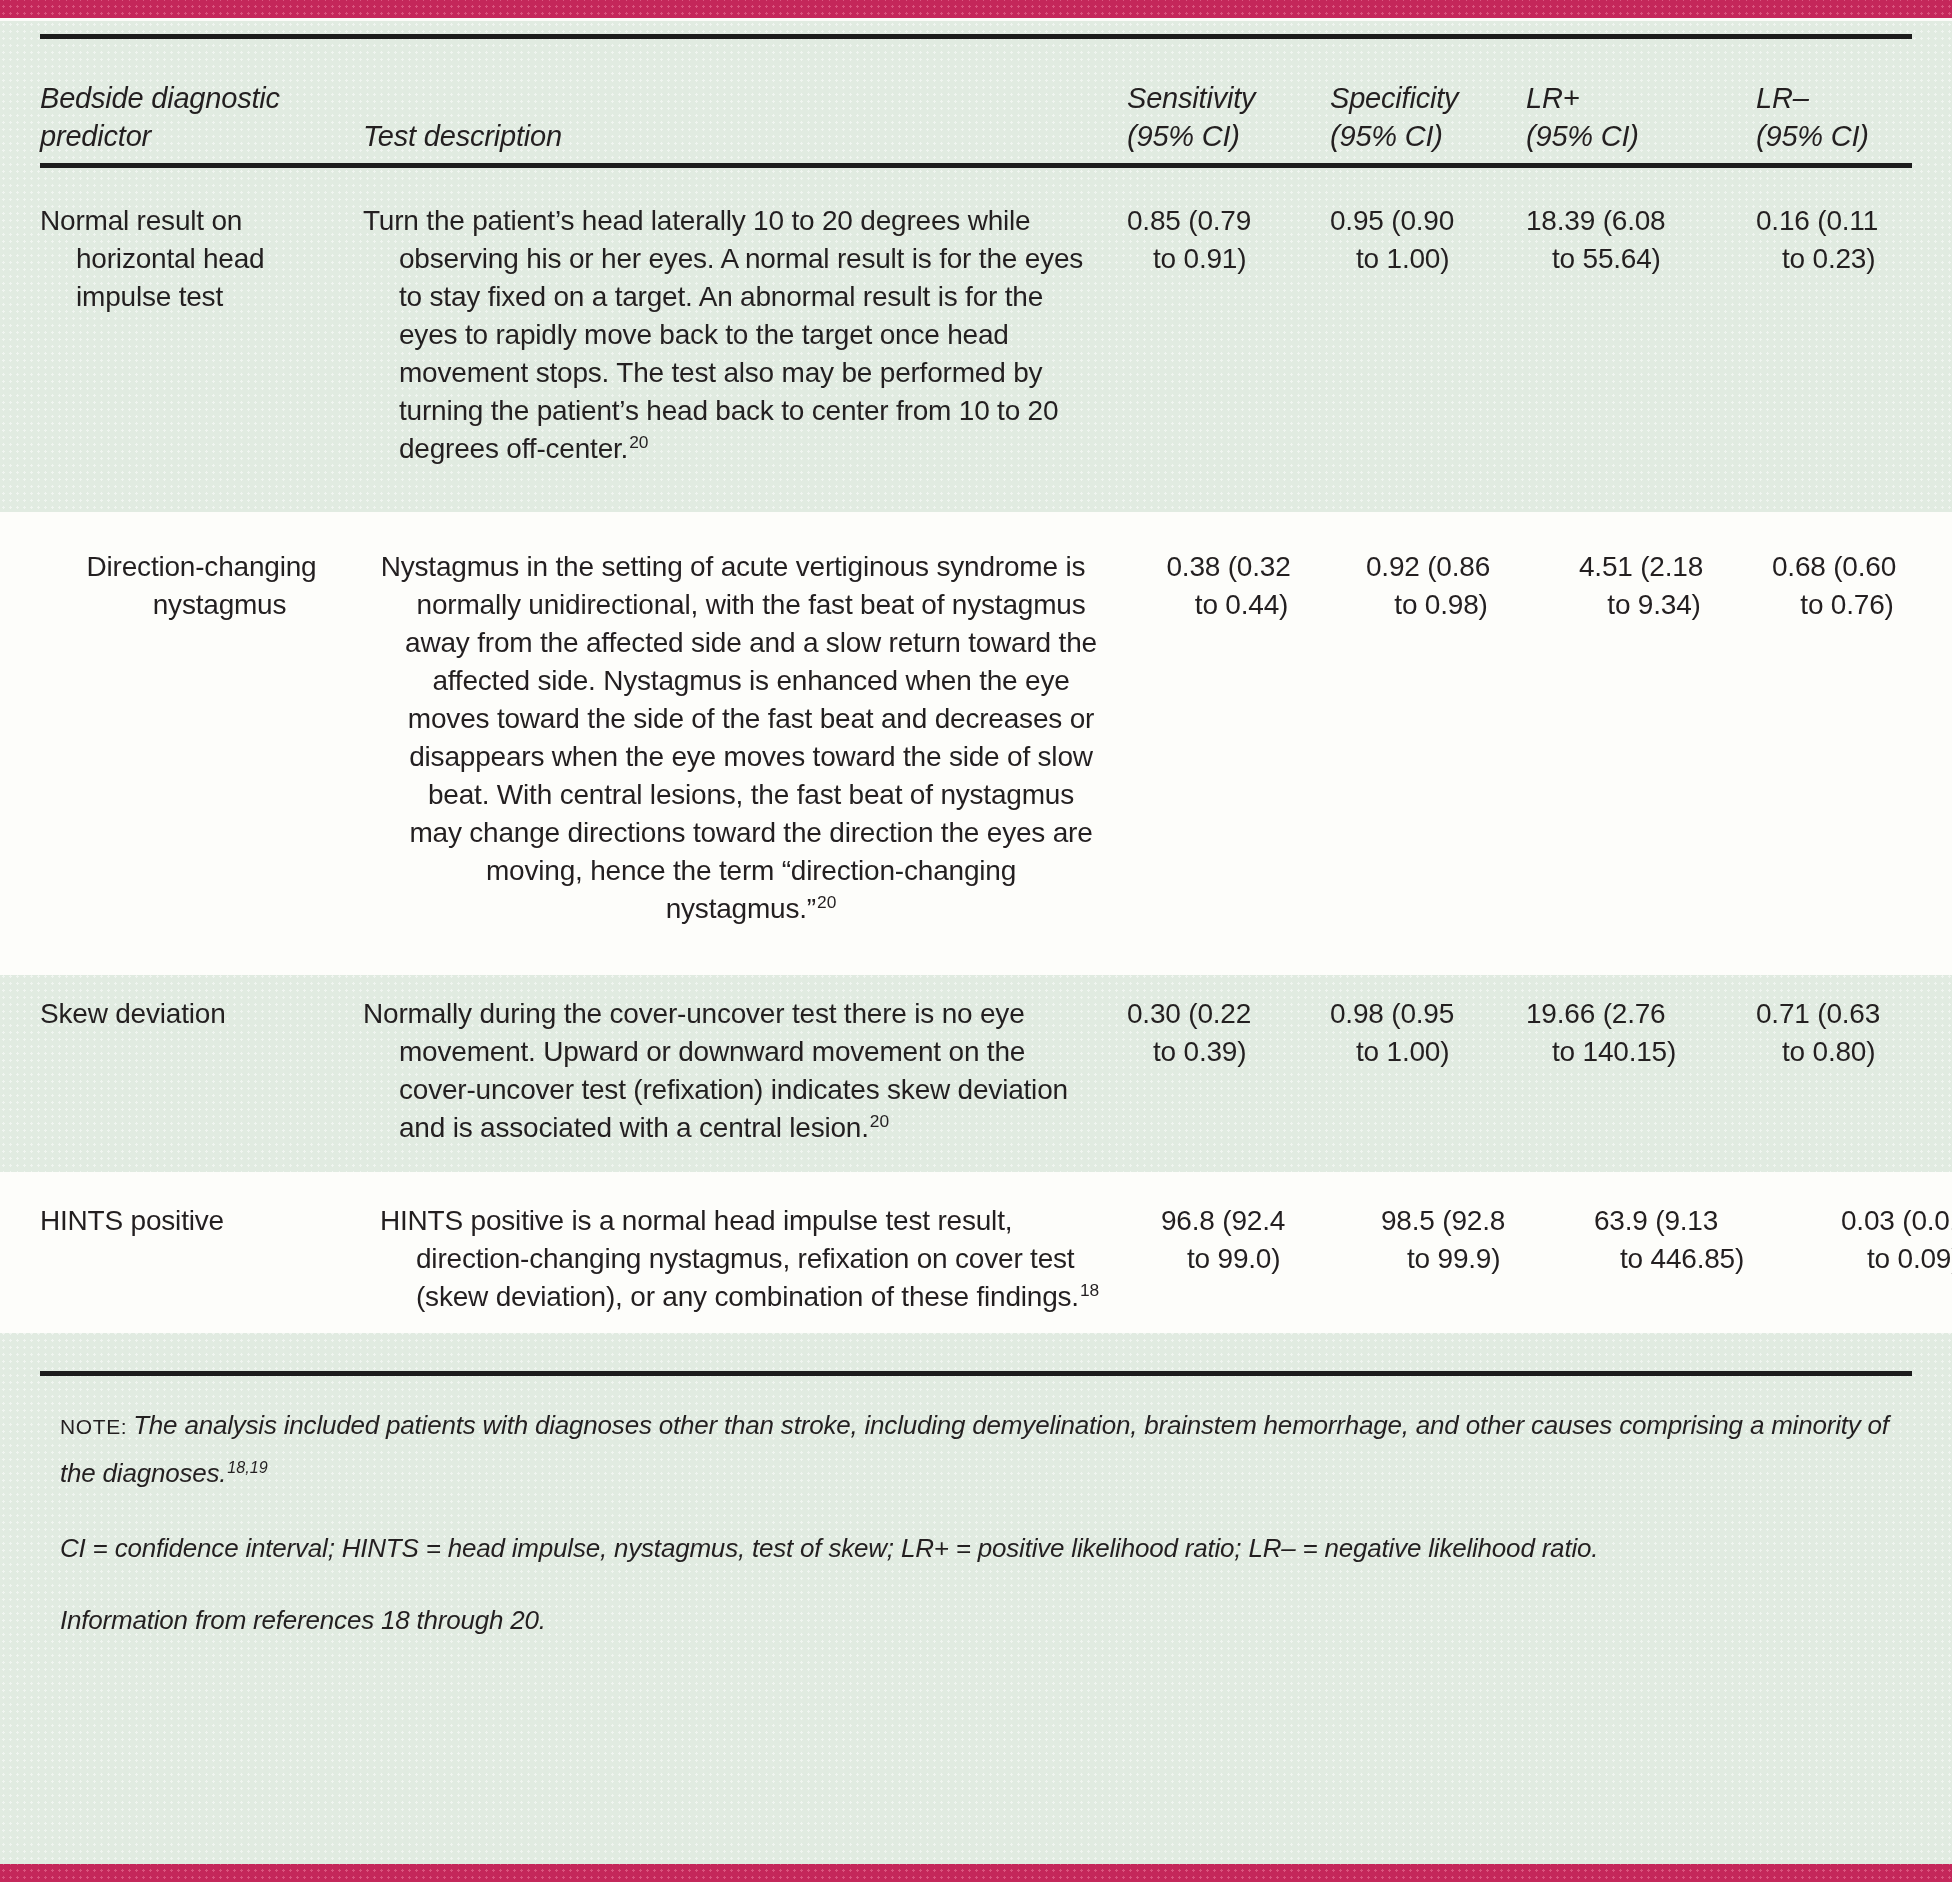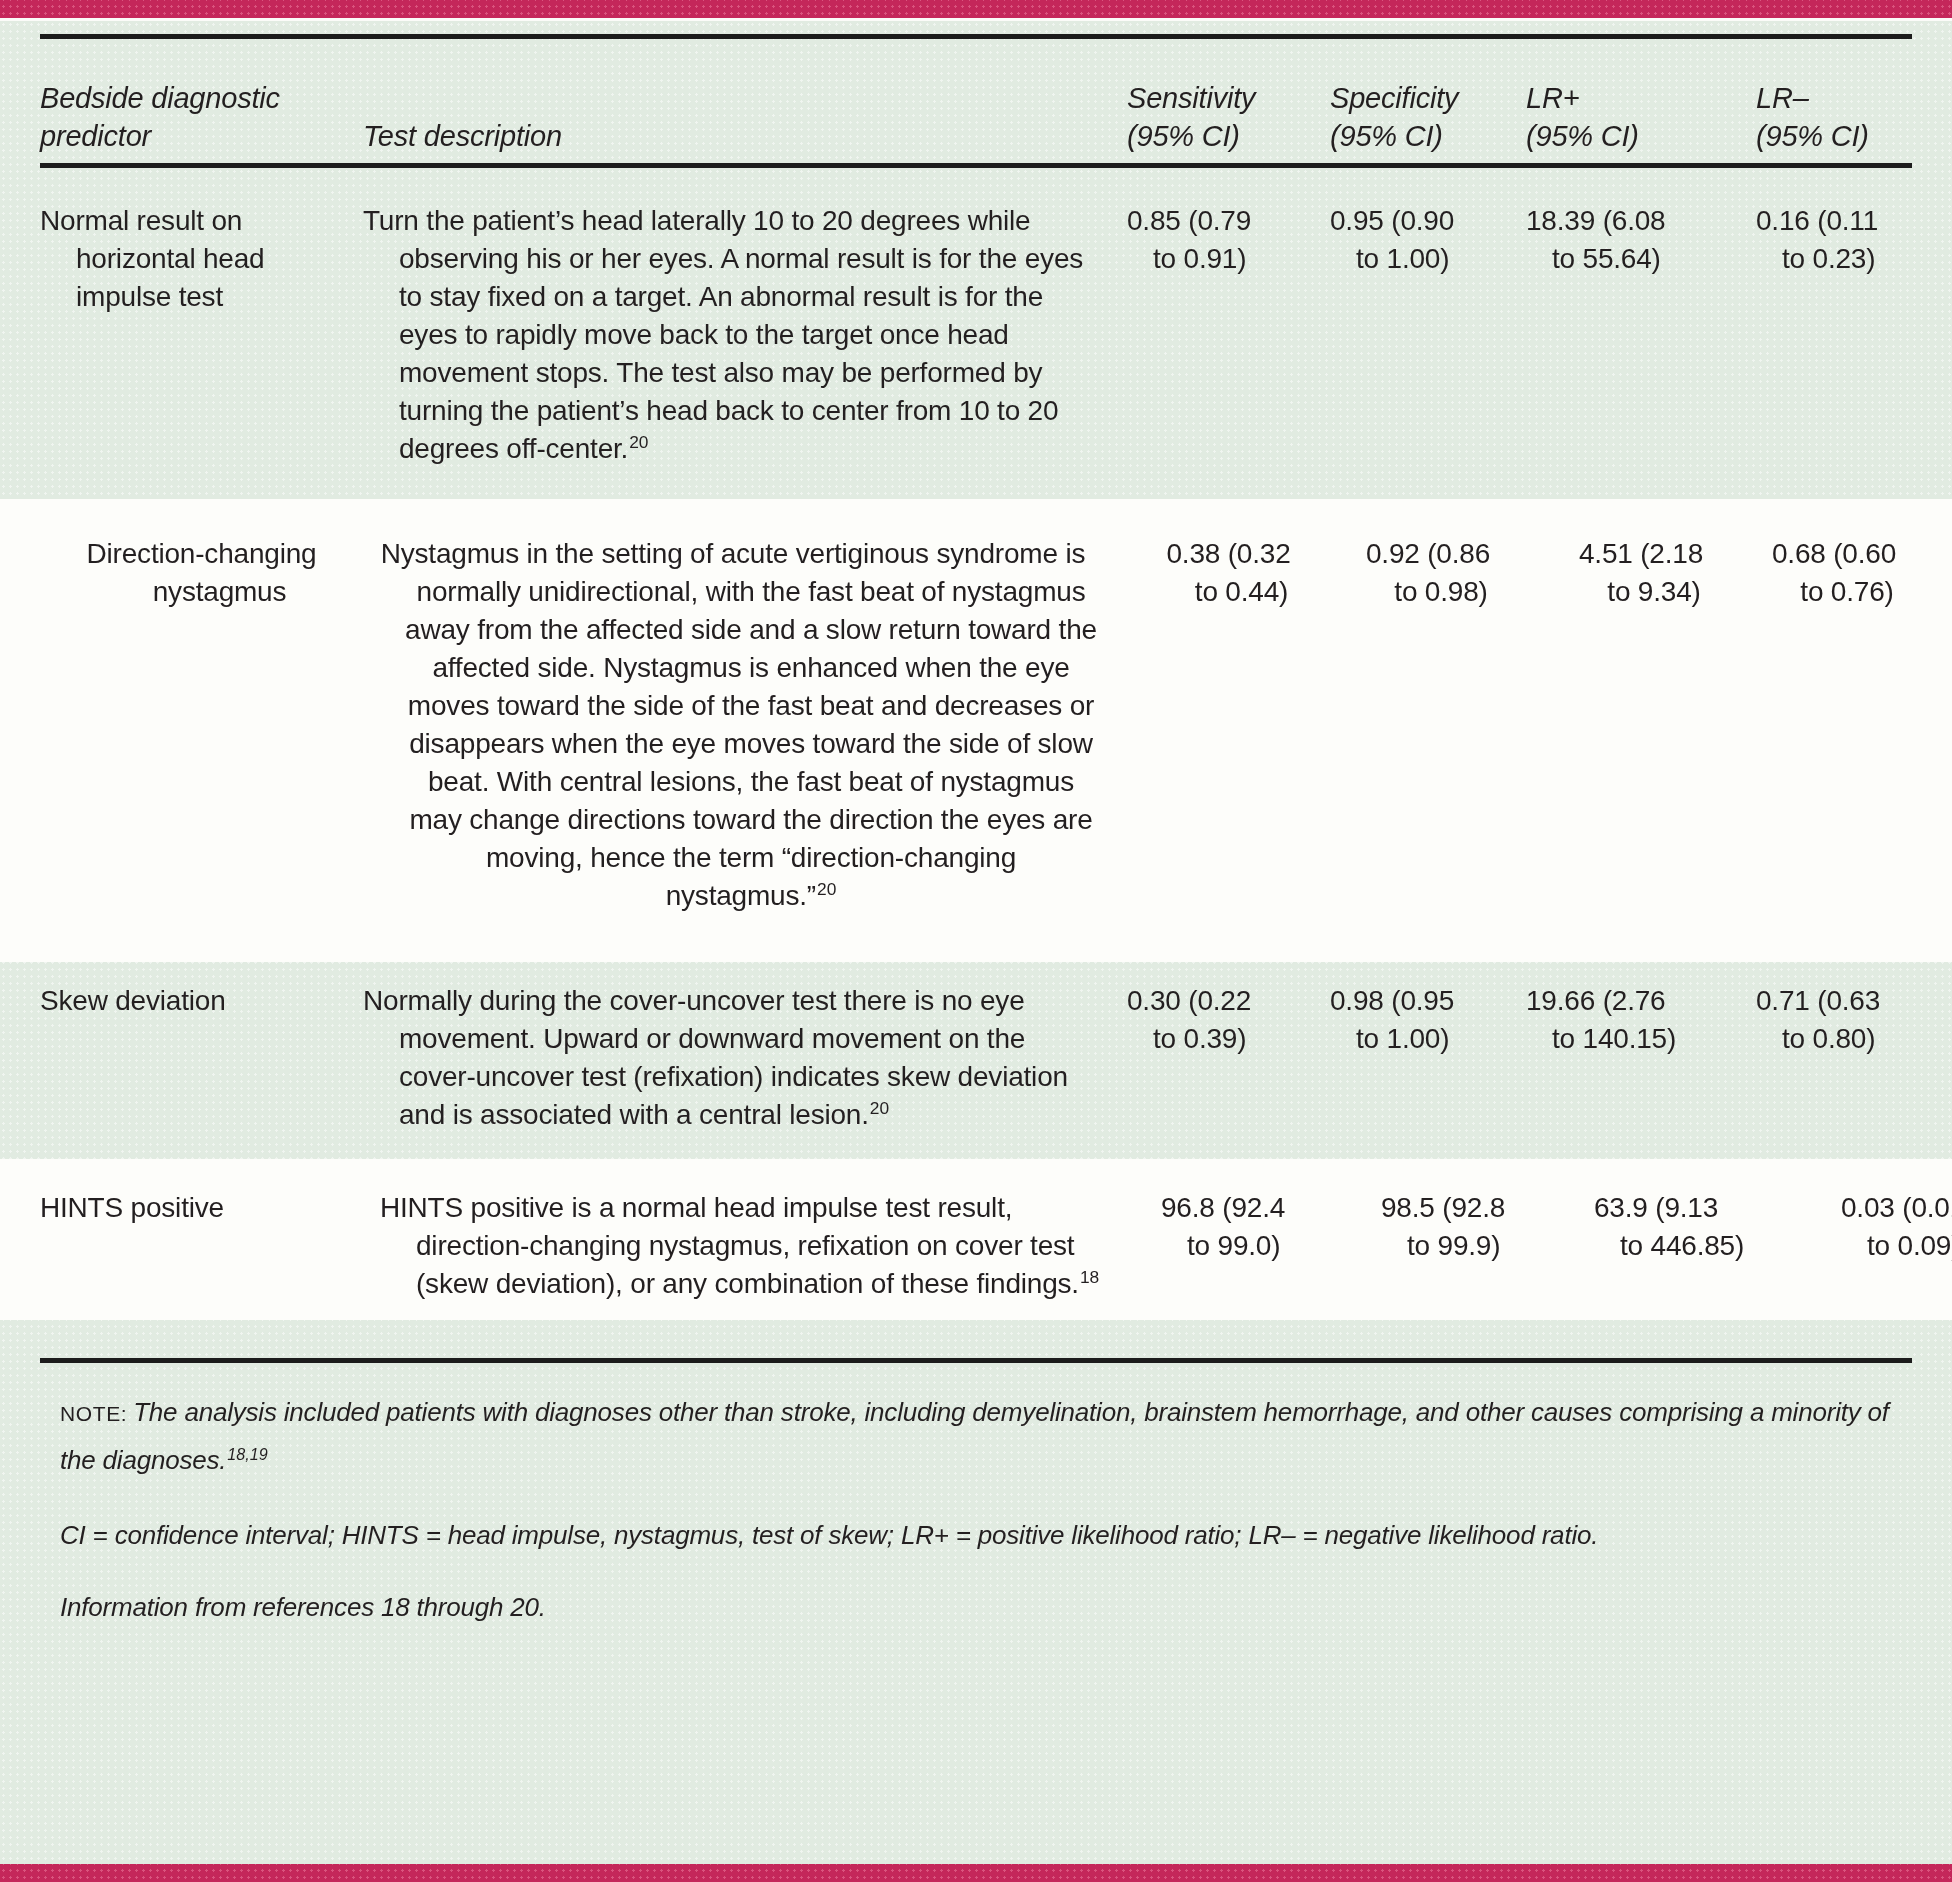--- a/index.html
+++ b/index.html
@@ -50,21 +50,21 @@
   .header-row .cell{
     font-style:italic;
     font-size:29px;line-height:38px;
     letter-spacing:-0.2px;
   }
   .hl{display:block;}
   .row{
     font-size:28px;line-height:38px;letter-spacing:-0.2px;
     align-items:start;
   }
-  .row-green{background:transparent;padding-top:34px;padding-bottom:28px;}
+  .row-green{background:transparent;padding-top:34px;padding-bottom:41px;}
   .row-white{background:#fdfdfa;}
   .row-2{padding-top:36px;padding-bottom:44px;text-align:center;}
   .row-3{padding-top:20px;padding-bottom:22px;}
   .row-4{padding-top:30px;padding-bottom:14px;gap:17px;}
   .hang{padding-left:36px;text-indent:-36px;}
   .cell.desc{padding-right:24px;}
   .num .nl1,.num .nl2{display:block;}
   .num .nl2{padding-left:26px;}
   .ref{
     font-size:0.62em;

